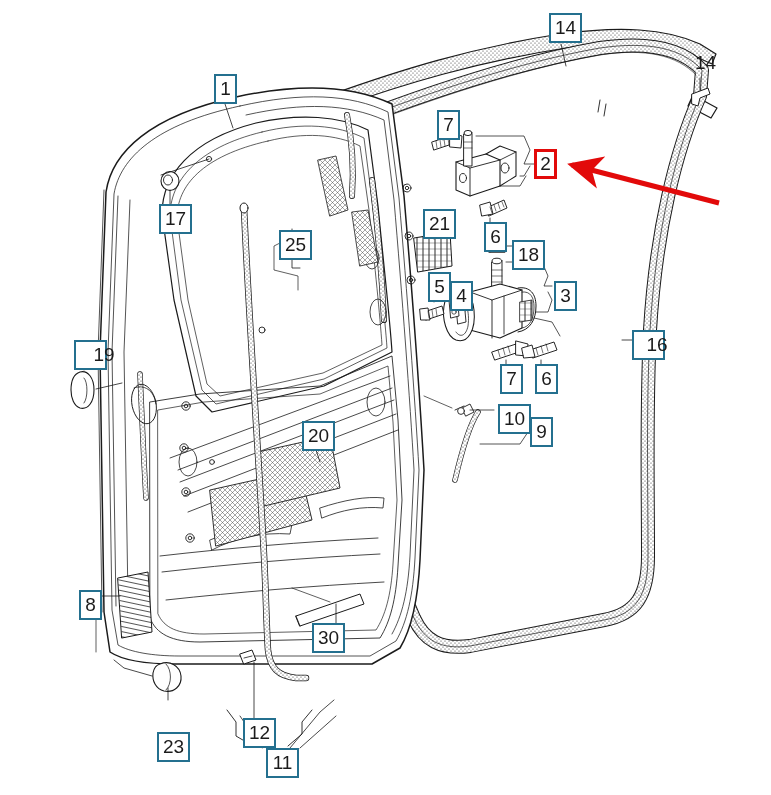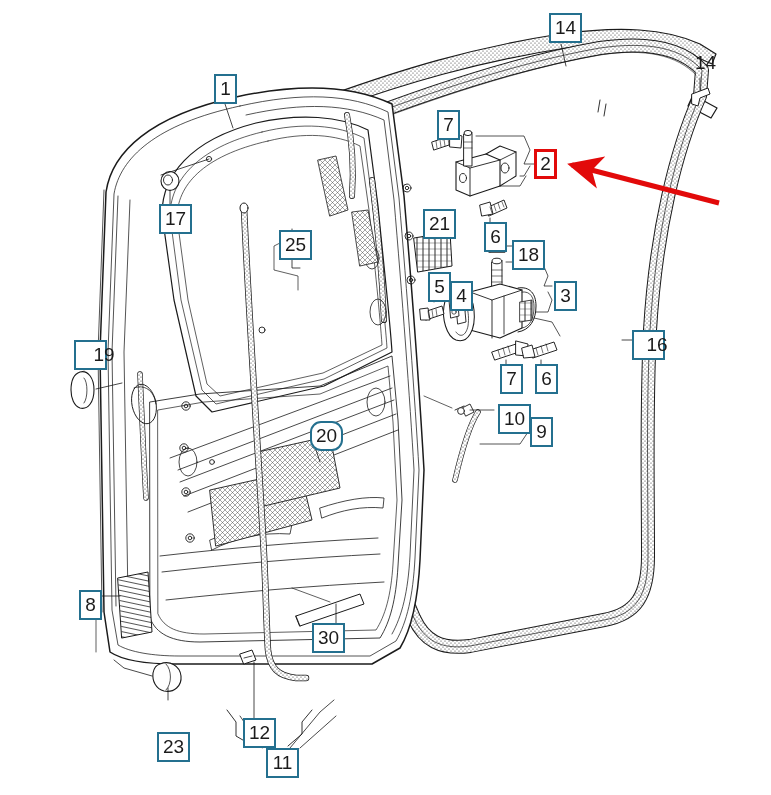--- a/index.html
+++ b/index.html
@@ -428,21 +428,21 @@
       <div class="lbl boxed w2" style="left: 512px; top: 240px;">18</div>
       <div class="lbl boxed w1" style="left: 428px; top: 272px;">5</div>
       <div class="lbl boxed w1" style="left: 450px; top: 281px;">4</div>
       <div class="lbl boxed w1" style="left: 554px; top: 281px;">3</div>
       <div class="lbl boxed w2" style="left: 74px; top: 340px; padding-left: 27px;">19</div>
       <div class="lbl boxed w2" style="left: 632px; top: 330px; padding-left: 17px;">16</div>
       <div class="lbl boxed w1" style="left: 500px; top: 364px;">7</div>
       <div class="lbl boxed w1" style="left: 535px; top: 364px;">6</div>
       <div class="lbl boxed w2" style="left: 498px; top: 404px;">10</div>
       <div class="lbl boxed w1" style="left: 530px; top: 417px;">9</div>
-      <div class="lbl boxed w2" style="left: 310px; top: 421px; border-radius: 11px;">20</div>
+      <div class="lbl boxed w2" style="left: 302px; top: 421px;">20</div>
       <div class="lbl boxed w1" style="left: 79px; top: 590px;">8</div>
       <div class="lbl boxed w2" style="left: 312px; top: 623px;">30</div>
       <div class="lbl boxed w2" style="left: 157px; top: 700px; margin-top: 32px;">23</div>
       <div class="lbl boxed w2" style="left: 243px; top: 718px;">12</div>
       <div class="lbl boxed w2" style="left: 266px; top: 748px;">11</div>
     </div>
 
 </div>
 
 </body></html>

